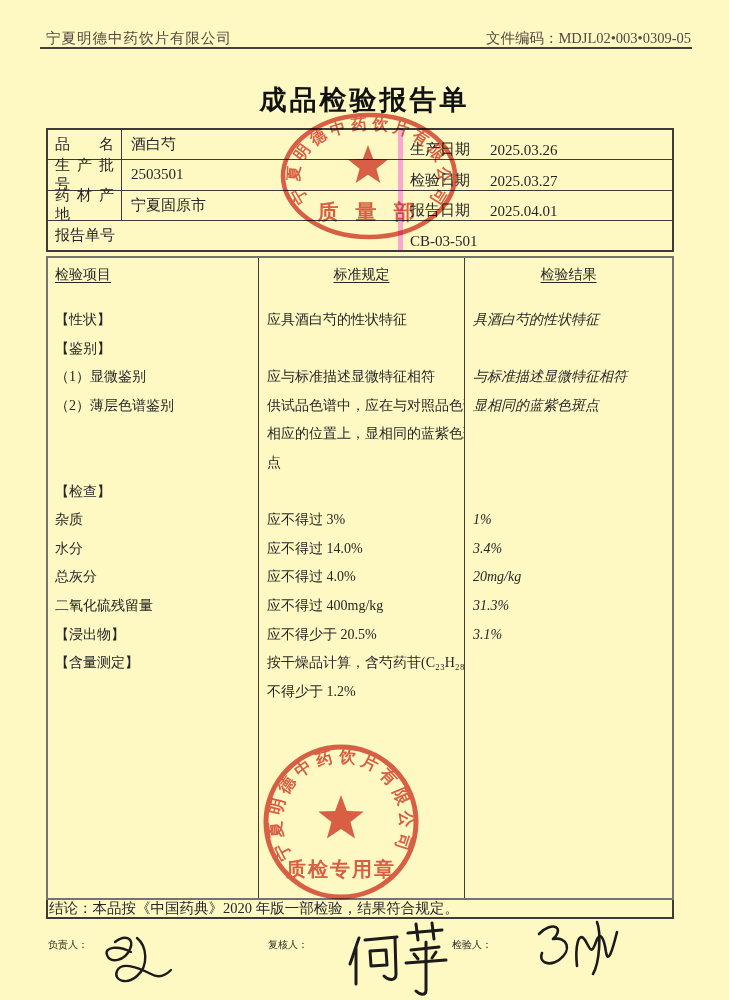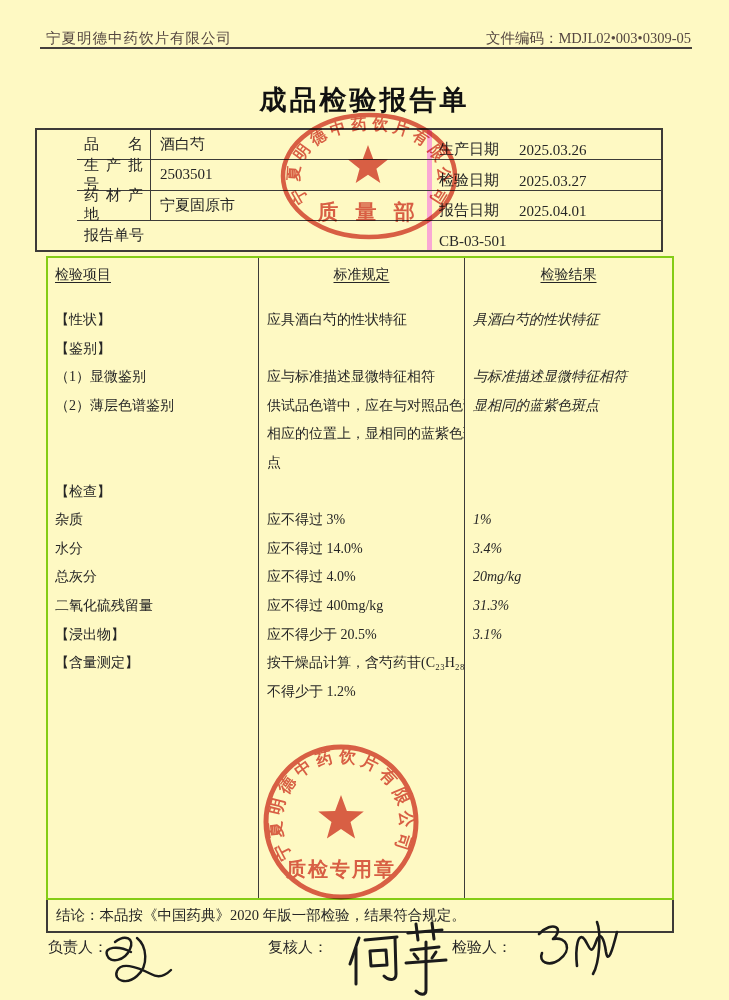--- a/index.html
+++ b/index.html
@@ -11,54 +11,54 @@
     color:#262626;
   }
   
   .lh-company { position:absolute; left:46px; top:29px; font-size:14.5px; color:#554741; letter-spacing:1px; }
   .lh-code    { position:absolute; right:38px; top:29px; font-size:14.5px; color:#554741; }
   .lh-rule    { position:absolute; left:40px; top:47px; width:652px; height:2px; background:#45403c; }
   
   .doc-title { position:absolute; left:0; top:82px; width:100%; text-align:center;
                font-size:27px; font-weight:bold; letter-spacing:3px; color:#111; }
   
-  .info-table { position:absolute; left:35px; top:128px; width:628px; height:124px;
-                border:2px solid #3d3b38; display:flex; flex-direction:column; font-size:15px;padding-left:40px; }
+  .info-table { position:absolute; left:46px; top:128px; width:628px; height:124px;
+                border:2px solid #3d3b38; display:flex; flex-direction:column; font-size:15px; }
   .info-row { flex:1; position:relative; border-bottom:1px solid #3d3b38; }
   .info-row:last-child { border-bottom:none; }
   .cell-a { position:absolute; left:0; top:0; bottom:0; width:74px; border-right:1px solid #3d3b38;
             padding:0 7px; display:flex; align-items:center; }
   .cell-a .jl { width:100%; text-align:justify; text-align-last:justify; }
   .cell-b { position:absolute; left:74px; top:0; bottom:0; width:231px; padding-left:9px;
             display:flex; align-items:center; }
   .cell-c { position:absolute; left:305px; top:0; bottom:0; right:0; border-left:5px solid #f9a8d4;
             display:flex; align-items:flex-end;margin-left:45px; }
   .c-label { width:87px; padding-left:7px; flex:none; }
   .cell-ab { position:absolute; left:0; top:0; bottom:0; width:305px; padding-left:7px;
              display:flex; align-items:center; }
   
   .result-table { position:absolute; left:46px; top:256px; width:628px; height:644px;
-                  border:2px solid #84cc16; font-size:14px; }
+                  border:2px solid #737373; font-size:14px; }
   .rt-sep { position:absolute; top:0; bottom:0; width:1px; background:#3d3b38; }
   .rt-sep.s1 { left:210px; } .rt-sep.s2 { left:416px; }
   .rt-head { position:absolute; top:8px; }
   .rt-head span { text-decoration:underline; text-underline-offset:3px; }
   .rt-head.item { left:7px; }
   .rt-head.standard { left:211px; width:205px; text-align:center; }
   .rt-head.result { left:417px; width:207px; text-align:center; }
   .rt-col { position:absolute; top:48px; bottom:0; overflow:hidden; }
   .rt-col.item { left:0; width:210px; padding-left:7px; }
   .rt-col.standard { left:211px; width:205px; padding-left:8px; }
   .rt-col.result { left:417px; width:207px; padding-left:8px;font-style:italic; }
   .rt-line { height:28.6px; line-height:28.6px; white-space:nowrap; }
   
-  .conclusion { position:absolute; left:46px; top:900px; width:628px; height:33px;
+  .conclusion { position:absolute; left:46px; top:900px; width:628px; height:19px;
                 border:2px solid #3d3b38; border-top:none; display:flex; align-items:center;
-                padding-left:8px; font-size:14.5px; }
-  .sig-label { position:absolute; top:938px; font-size:15px; }
+                padding-left:1px; font-size:14.5px; }
+  .sig-label { position:absolute; top:938px; font-size:10px; }
   .sig-label.r1 { left:48px; } .sig-label.r2 { left:268px; } .sig-label.r3 { left:452px; }
   .sig-svg { position:absolute; }
   .sig-svg path { fill:none; stroke:#1b1b1b; stroke-linecap:round; stroke-linejoin:round; }
   
   .stamp { position:absolute; mix-blend-mode:multiply; opacity:0.85; }
   .stamp text { font-family:"Liberation Serif","DejaVu Serif",serif; font-weight:bold; }
 </style>
 </head>
 <body>
 

